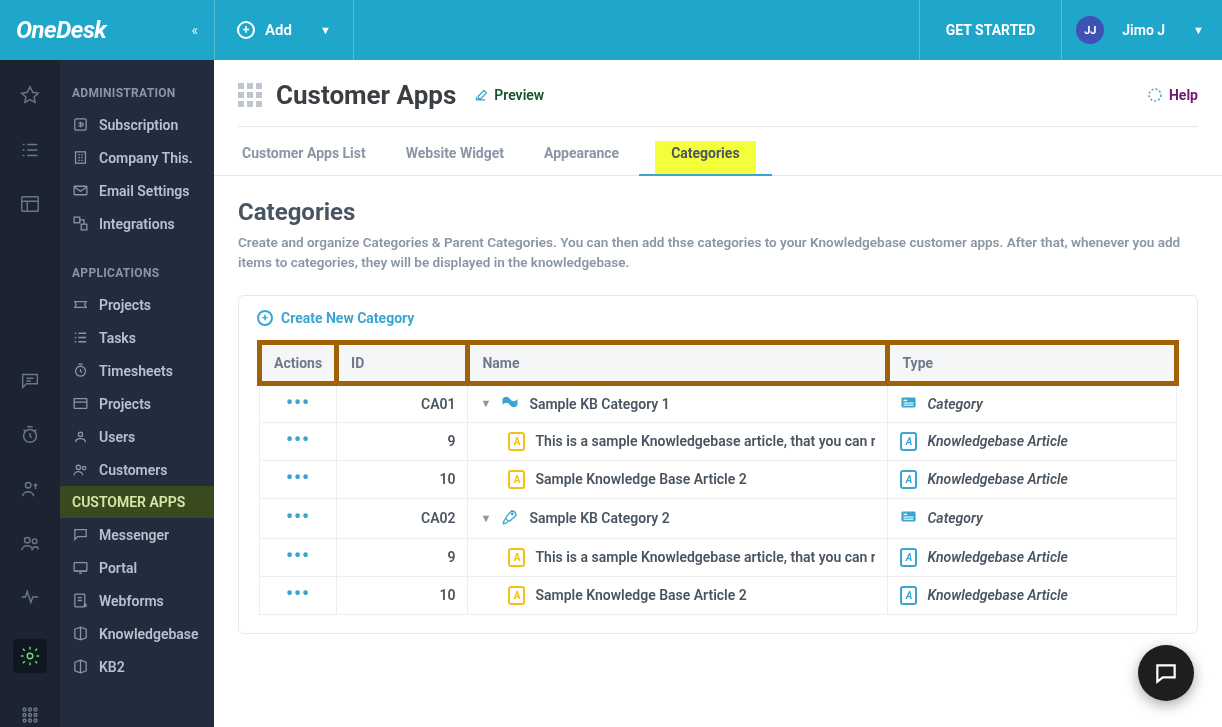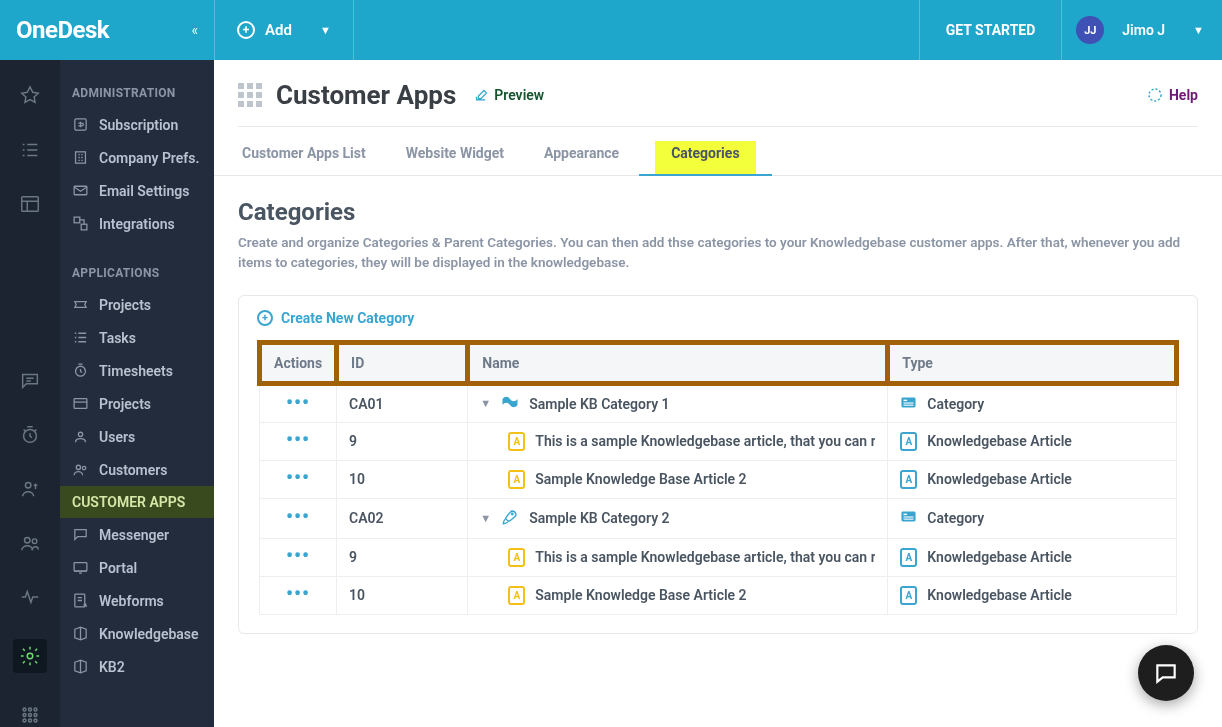--- a/index.html
+++ b/index.html
@@ -1,20 +1,20 @@
 <!DOCTYPE html>
 <html><head>
 <meta charset="utf-8">
 <style>
   *{box-sizing:border-box;margin:0;padding:0;font-family:-apple-system,BlinkMacSystemFont,"Segoe UI",Roboto,Helvetica,Arial,sans-serif;}
   body{width:1222px;height:727px;overflow:hidden;background:#f5f5f5;color:#333;position:relative;}
   
   .topbar{display:flex;align-items:center;height:60px;background:#1fa6cb;color:#fff;}
   .logo{width:214px;display:flex;align-items:center;justify-content:space-between;padding:0 16px;}
-  .logo-text{font-size:24px;font-weight:700;letter-spacing:-.5px;}
+  .logo-text{font-size:24px;font-weight:700;font-style:italic;letter-spacing:-.5px;}
   .collapse-btn{font-size:14px;cursor:pointer;opacity:.9;}
   .add-btn{width:140px;height:60px;border-left:1px solid rgba(255,255,255,.25);border-right:1px solid rgba(255,255,255,.25);display:flex;align-items:center;justify-content:center;gap:10px;font-size:15px;font-weight:600;cursor:pointer;}
   .add-btn .plus{width:18px;height:18px;border:2px solid #fff;border-radius:50%;display:flex;align-items:center;justify-content:center;font-size:12px;line-height:1;}
   .add-btn .chev{font-size:11px;margin-left:18px;}
   .top-spacer{flex:1;}
   .top-right{display:flex;align-items:center;height:60px;}
   .get-started{padding:0 26px;height:60px;display:flex;align-items:center;font-weight:700;font-size:14px;border-left:1px solid rgba(255,255,255,.25);border-right:1px solid rgba(255,255,255,.25);cursor:pointer;}
   .avatar{width:28px;height:28px;border-radius:50%;background:#3f51b5;color:#fff;display:flex;align-items:center;justify-content:center;font-size:11px;font-weight:700;margin:0 14px;}
   .user-drop{display:flex;align-items:center;padding:0 18px 0 4px;gap:28px;font-weight:600;font-size:14px;cursor:pointer;}
   .user-drop .chev{font-size:11px;}
@@ -48,35 +48,35 @@
   .tab.active::after{content:"";position:absolute;left:-16px;right:-16px;bottom:-1px;height:2px;background:#3aa6d0;}
   .tab.hl{background:#f4ff3b;padding-left:16px;padding-right:16px;}
   .section{padding:22px 24px 30px 24px;}
   .sec-title{font-size:24px;font-weight:700;color:#4a5562;}
   .sec-desc{color:#8b95a5;font-weight:600;font-size:13.5px;margin-top:6px;line-height:1.5;}
   .card{border:1px solid #e6e8eb;border-radius:6px;margin-top:22px;padding:14px 18px 18px 18px;}
   .create-link{display:flex;align-items:center;gap:8px;color:#3aa6d0;font-weight:700;font-size:14px;cursor:pointer;}
   .create-link .plus{width:16px;height:16px;border:2px solid #3aa6d0;border-radius:50%;display:flex;align-items:center;justify-content:center;font-size:11px;line-height:1;color:#3aa6d0;}
   table{width:100%;border-collapse:collapse;margin-top:14px;font-size:14px;}
   th{background:#f5f6f8;color:#6f7a89;font-weight:700;text-align:left;padding:10px 12px;border:5px solid #a16207;}
-  td{border:1px solid #eceef1;padding:9px 12px;color:#4a5562;font-weight:600;vertical-align:middle;white-space:nowrap;overflow:hidden;}
+  td{border:1px solid #eceef1;padding:9px 12px;color:#4a5562;font-weight:600;vertical-align:middle;white-space:nowrap;overflow:hidden;text-align:right;}
   th.actions,td.actions{width:68px;text-align:center;}
   th.id,td.id{width:140px;}
   th.type,td.type{width:300px;}
   .dots{color:#3aa6d0;font-size:20px;letter-spacing:1px;cursor:pointer;line-height:0.5;}
   .name-cell{display:flex;align-items:center;gap:10px;}
   .chev-d{color:#8b95a5;font-size:11px;cursor:pointer;}
   .cat-icon{color:#3aa6d0;}
   .cat-icon svg{width:18px;height:14px;fill:#3aa6d0;}
   .rocket-icon svg{width:18px;height:18px;stroke:#3aa6d0;fill:none;stroke-width:1.8;}
   .doc-icon{width:17px;height:19px;border:2px solid #f3c014;border-radius:3px;position:relative;flex-shrink:0;}
   .doc-icon::after{content:"A";position:absolute;inset:0;display:flex;align-items:center;justify-content:center;font-size:10px;font-weight:700;color:#f3c014;}
   .doc-icon.blue{border-color:#3aa6d0;}
   .doc-icon.blue::after{color:#3aa6d0;}
-  .type-cell{display:flex;align-items:center;gap:10px;}
+  .type-cell{display:flex;align-items:center;gap:10px;font-style:italic;}
   .list-icon svg{width:17px;height:15px;fill:#3aa6d0;}
   .indent1{padding-left:28px;}
   .name-cell.article .text{max-width:340px;overflow:hidden;text-overflow:clip;}
   
   .chat-fab{position:absolute;right:28px;bottom:26px;width:56px;height:56px;border-radius:50%;background:#1e1e1e;display:flex;align-items:center;justify-content:center;cursor:pointer;box-shadow:0 4px 14px rgba(0,0,0,.35);}
   .chat-fab svg{width:26px;height:26px;stroke:#fff;fill:none;stroke-width:2;}
 </style>
 </head>
 <body>
 
@@ -184,21 +184,21 @@
           <rect x="4" y="4" width="16" height="16" rx="2"></rect>
           <path d="M12 8v8M9 10h5a2 2 0 010 4H9"></path>
         </svg>
       <span>Subscription</span>
     </div>
     <div class="side-item">
       <svg viewBox="0 0 24 24">
           <rect x="5" y="4" width="14" height="16"></rect>
           <path d="M9 8h2M13 8h2M9 12h2M13 12h2M9 16h2M13 16h2"></path>
         </svg>
-      <span>Company Prefs.</span>
+      <span>Company This.</span>
     </div>
     <div class="side-item">
       <svg viewBox="0 0 24 24">
           <rect x="3" y="6" width="18" height="12" rx="1"></rect>
           <path d="M3 7l9 6 9-6"></path>
         </svg>
       <span>Email Settings</span>
     </div>
     <div class="side-item">
       <svg viewBox="0 0 24 24">

